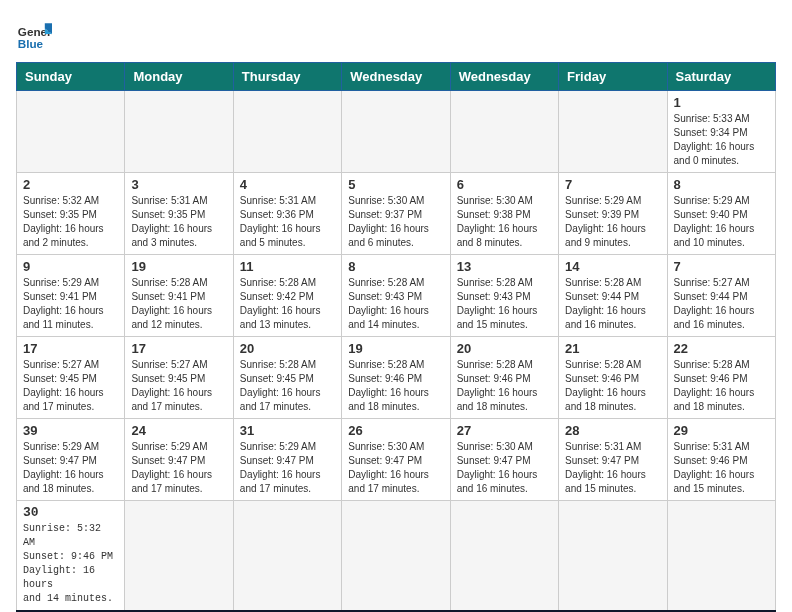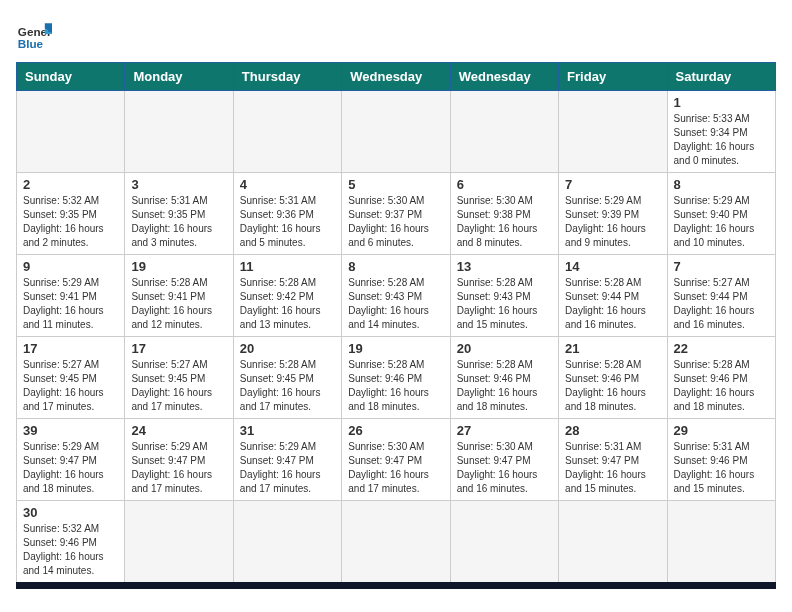--- a/index.html
+++ b/index.html
@@ -70,20 +70,21 @@
       display: block;
       margin-bottom: 2px;
     }
     .day-info {
       font-size: 10px;
       line-height: 1.4;
       color: #333;
     }
     .last-row td {
       border-bottom: 7px solid #0f172a;
+      font-family: Liberation Mono, monospace;
     }
   </style>
 </head>
 <body>
 
 <div class="header">
   <div class="logo">
     <svg class="logo-icon" viewBox="0 0 40 40">
       <text x="2" y="22" font-size="13" font-weight="bold" fill="#333">General</text>
       <text x="2" y="35" font-size="13" font-weight="bold" fill="#1a6faf">Blue</text>

